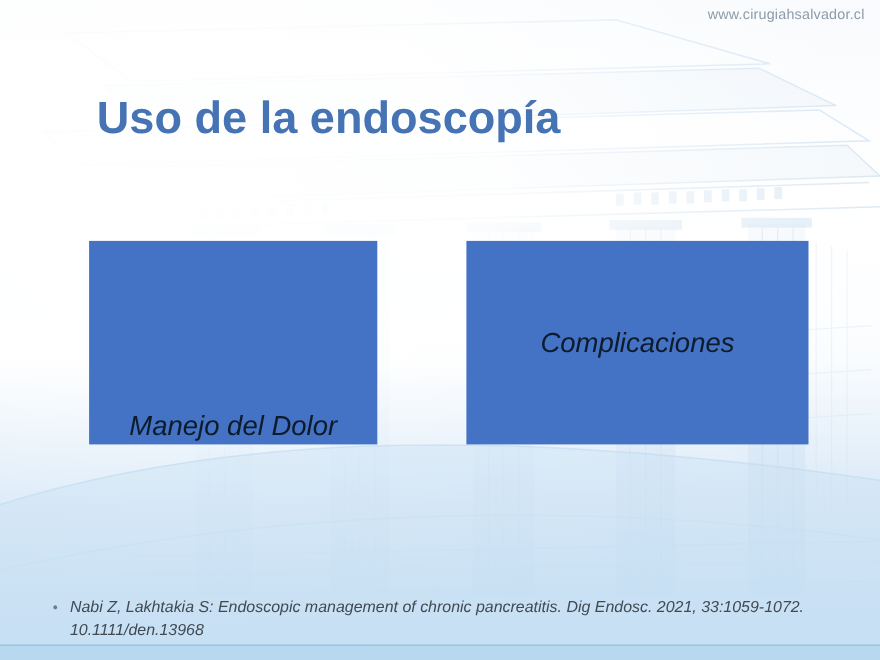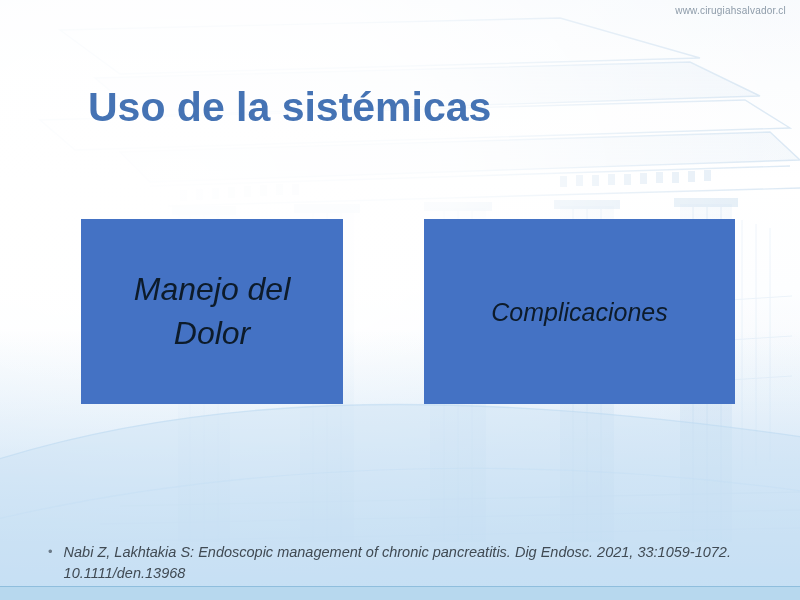--- a/index.html
+++ b/index.html
@@ -88,21 +88,21 @@
     height: 13px;
     background: #b7d8ee;
     border-top: 1px solid #8fbedd;
   }
 
   
   .site-url {
     position: absolute;
     top: 5px;
     right: 14px;
-    font-size: 10px;
+    font-size: 13px;
     letter-spacing: 0.2px;
     color: #8d9ba9;
     white-space: nowrap;
   }
 
   
   .slide-title {
     position: absolute;
     left: 88px;
     top: 58px;
@@ -121,21 +121,22 @@
     justify-content: center;
     text-align: center;
     color: #0d1b2a;
     box-sizing: border-box;
   }
   .box-pain {
     left: 81px;
     top: 219px;
     width: 262px;
     height: 185px;
-    font-size: 32px;
+    font-size: 25px;
+    align-items: flex-end;
   }
   .box-complications {
     left: 424px;
     top: 219px;
     width: 311px;
     height: 185px;
     font-size: 25px;
   }
   .box-text {
     width: 100%;
@@ -290,21 +291,21 @@
       <path d="M-20 120 C 180 54, 430 36, 830 96 L830 260 L-20 260 Z" fill="#cde3f5" opacity="0.45"></path>
       <path d="M-20 120 C 180 54, 430 36, 830 96" fill="none" stroke="#bcd9f0" stroke-width="1.4" opacity="0.55"></path>
       <path d="M-20 178 C 220 120, 520 104, 830 150" fill="none" stroke="#c4def3" stroke-width="1.2" opacity="0.45"></path>
     </svg>
   </div>
 
   <div class="bottom-band"></div>
 
   <div class="site-url">www.cirugiahsalvador.cl</div>
 
-  <h1 class="slide-title">Uso de la sistémicas</h1>
+  <h1 class="slide-title">Uso de la endoscopía</h1>
 
   <div class="box box-pain">
     <div class="box-text">
       <span class="line">Manejo del Dolor</span>
     </div>
   </div>
 
   <div class="box box-complications">
     <div class="box-text">
       <span class="line">Complicaciones</span>

